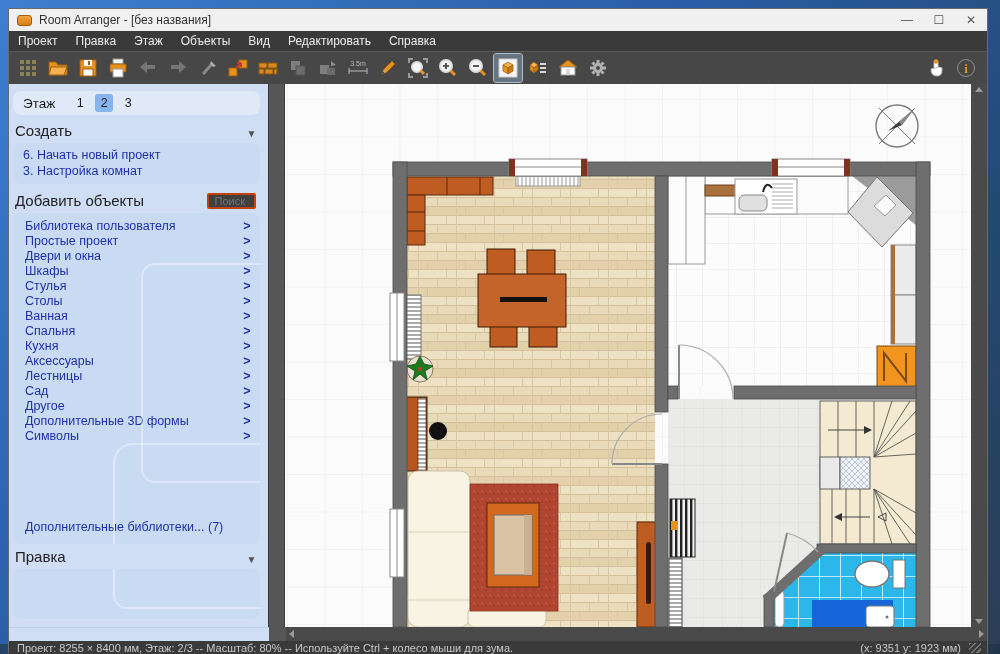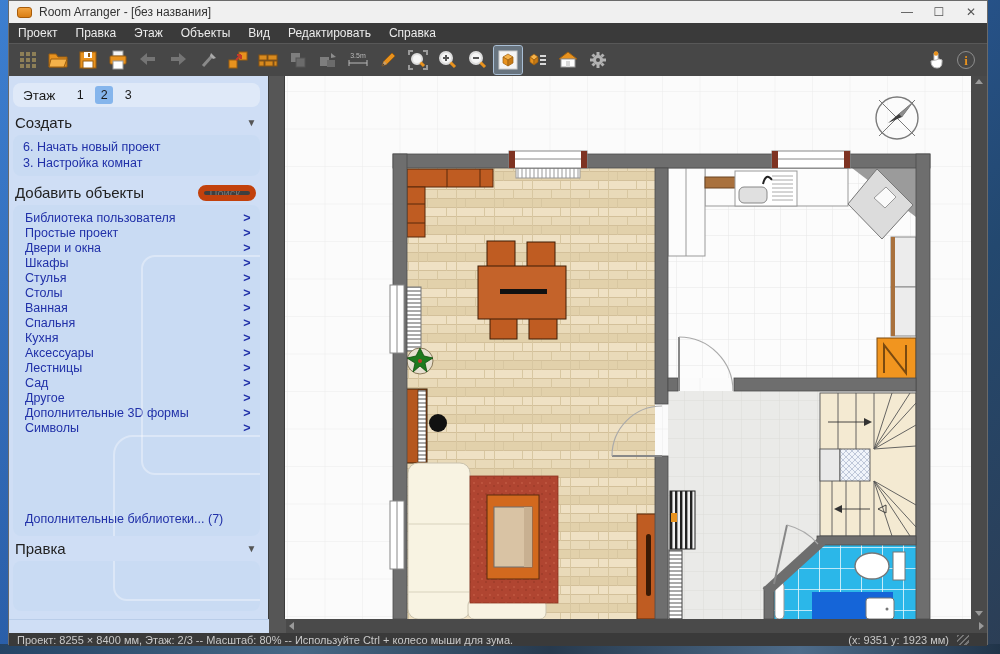--- a/index.html
+++ b/index.html
@@ -2,21 +2,21 @@
 <html><head>
 <meta charset="utf-8">
 <style>
   * { margin:0; padding:0; box-sizing:border-box; }
   html,body { width:1000px; height:654px; overflow:hidden;
     font-family:"Liberation Sans", sans-serif; }
   .desktop { position:relative; width:1000px; height:654px;
     background:linear-gradient(135deg,#3d7fd0 0%,#2a5ea8 40%,#23486f 75%,#2c3e55 100%); }
   .desktop::after{ content:""; position:absolute; left:0; bottom:0; width:100%; height:10px;
     background:linear-gradient(90deg,#24415e,#4a6a85 30%,#27384a 55%,#52708e 80%,#1f3348); opacity:.9;}
-  .window { position:absolute; left:8px; top:0; width:980px; height:645px;
+  .window { position:absolute; left:8px; top:8px; width:980px; height:645px;
     background:#474747; border:1px solid #6a6a6a; display:flex; flex-direction:column; z-index:2;}
   
   .titlebar { height:22px; background:#f0f0f0; display:flex; align-items:center; font-size:12px; color:#333; flex:0 0 auto;}
   .appicon { width:15px; height:11px; margin:0 7px 0 8px; background:linear-gradient(#f2a340,#d97e14);
     border:1px solid #a85c0a; border-radius:3px; }
   .t-title { flex:1; }
   .wbtn { width:32px; height:22px; display:flex; align-items:center; justify-content:center;
     color:#555; font-size:12px; cursor:default;}
   
   .menubar { height:20px; background:#3a3a3a; display:flex; align-items:center; font-size:12px; color:#ececec; flex:0 0 auto;}
@@ -31,26 +31,26 @@
   
   .content { flex:0 0 543px; display:flex; }
   
   .sidebar { width:260px; background:#cfdef5; display:flex; flex-direction:column; overflow:hidden; position:relative;}
   .floor-row { margin:7px 8px 3px 4px; background:#dfe9f8; border-radius:8px; height:24px;
     display:flex; align-items:center; padding:0 10px; }
   .floor-label { font-size:13.5px; color:#1a1a1a; margin-right:16px;}
   .floor-btn { width:18px; height:18px; display:flex; align-items:center; justify-content:center;
     font-size:12.5px; color:#1a1a1a; margin-right:6px; border-radius:3px;}
   .floor-active { background:#85b5ec; }
-  .sec-head { display:flex; align-items:center; font-size:15px; color:#222; padding:4px 12px 3px 6px;}
+  .sec-head { display:flex; align-items:flex-end; font-size:15px; color:#222; padding:4px 12px 3px 6px;}
   .sec-head .tri { margin-left:auto; font-size:10px; color:#555;}
   .panel { background:#c9dbf3; border-radius:8px; margin:1px 8px 4px 4px; padding:5px 10px; position:relative; overflow:hidden;}
   .steps div { font-size:12.5px; color:#2030a8; line-height:15.5px; }
-  .search-box { margin-left:auto; width:58px; height:16px; background:#3f3f3f; border:6px solid #c2410c;
-    border-radius:8px; color:#a9a9a9; font-size:11px; padding:0 5px; font-family:"Liberation Sans",sans-serif;}
+  .search-box { margin-left:auto; width:49px; height:16px; background:#3f3f3f; border:2px solid #c2410c;
+    border-radius:2px; color:#a9a9a9; font-size:11px; padding:0 5px; font-family:"Liberation Sans",sans-serif;}
   .cat-panel { flex:1; display:flex; flex-direction:column; margin-bottom:0; padding:6px 10px 6px 12px;}
   .cat { display:flex; font-size:12.5px; color:#2030a8; line-height:15px; }
   .cat .ar { margin-left:auto; font-weight:bold; }
   .lib-link { margin-top:auto; font-size:12.5px; color:#2030a8; padding:2px 0 4px 0;}
   .edit-panel { height:50px; margin-bottom:8px;}
   .wm { position:absolute; border:2px solid rgba(255,255,255,0.35); border-radius:14px; pointer-events:none;}
   
   .divider { width:17px; background:#565656; border-left:1px solid #3c3c3c; border-right:1px solid #3c3c3c;}
   .canvas { width:687px; height:543px; background:#fbfbfb; overflow:hidden; position:relative;}
   .vscroll { width:16px; background:#4a4a4a; display:flex; flex-direction:column; align-items:center; justify-content:space-between; padding:3px 0;}
@@ -59,21 +59,21 @@
   .va-down { border-top:5px solid #9a9a9a; }
   .hscroll-row { flex:0 0 14px; display:flex; }
   .hs-side { width:260px; background:#cfdef5; border-top:1px solid #b9cde9;}
   .hs-div { width:17px; background:#565656;}
   .hs-track { flex:1; background:#4a4a4a; display:flex; align-items:center; justify-content:space-between; padding:0 3px;}
   .harrow { width:0; height:0; border-top:4px solid transparent; border-bottom:4px solid transparent;}
   .ha-left { border-right:5px solid #9a9a9a; }
   .ha-right { border-left:5px solid #9a9a9a; }
   
   .statusbar { flex:0 0 13px; background:#3a3a3a; display:flex; align-items:center;
-    font-size:11px; color:#c9c9c9; padding:0 16px 0 8px; }
+    font-size:11px; color:#c9c9c9; padding:0 4px 0 8px; }
   .sb-right { margin-left:auto; }
   .grip { width:12px; height:10px; margin-left:8px; margin-right:2px;
     background:repeating-linear-gradient(135deg,#777 0 1.5px,transparent 1.5px 4px); }
 </style>
 </head>
 <body>
 
 <div class="desktop">
 <div class="window">
 

